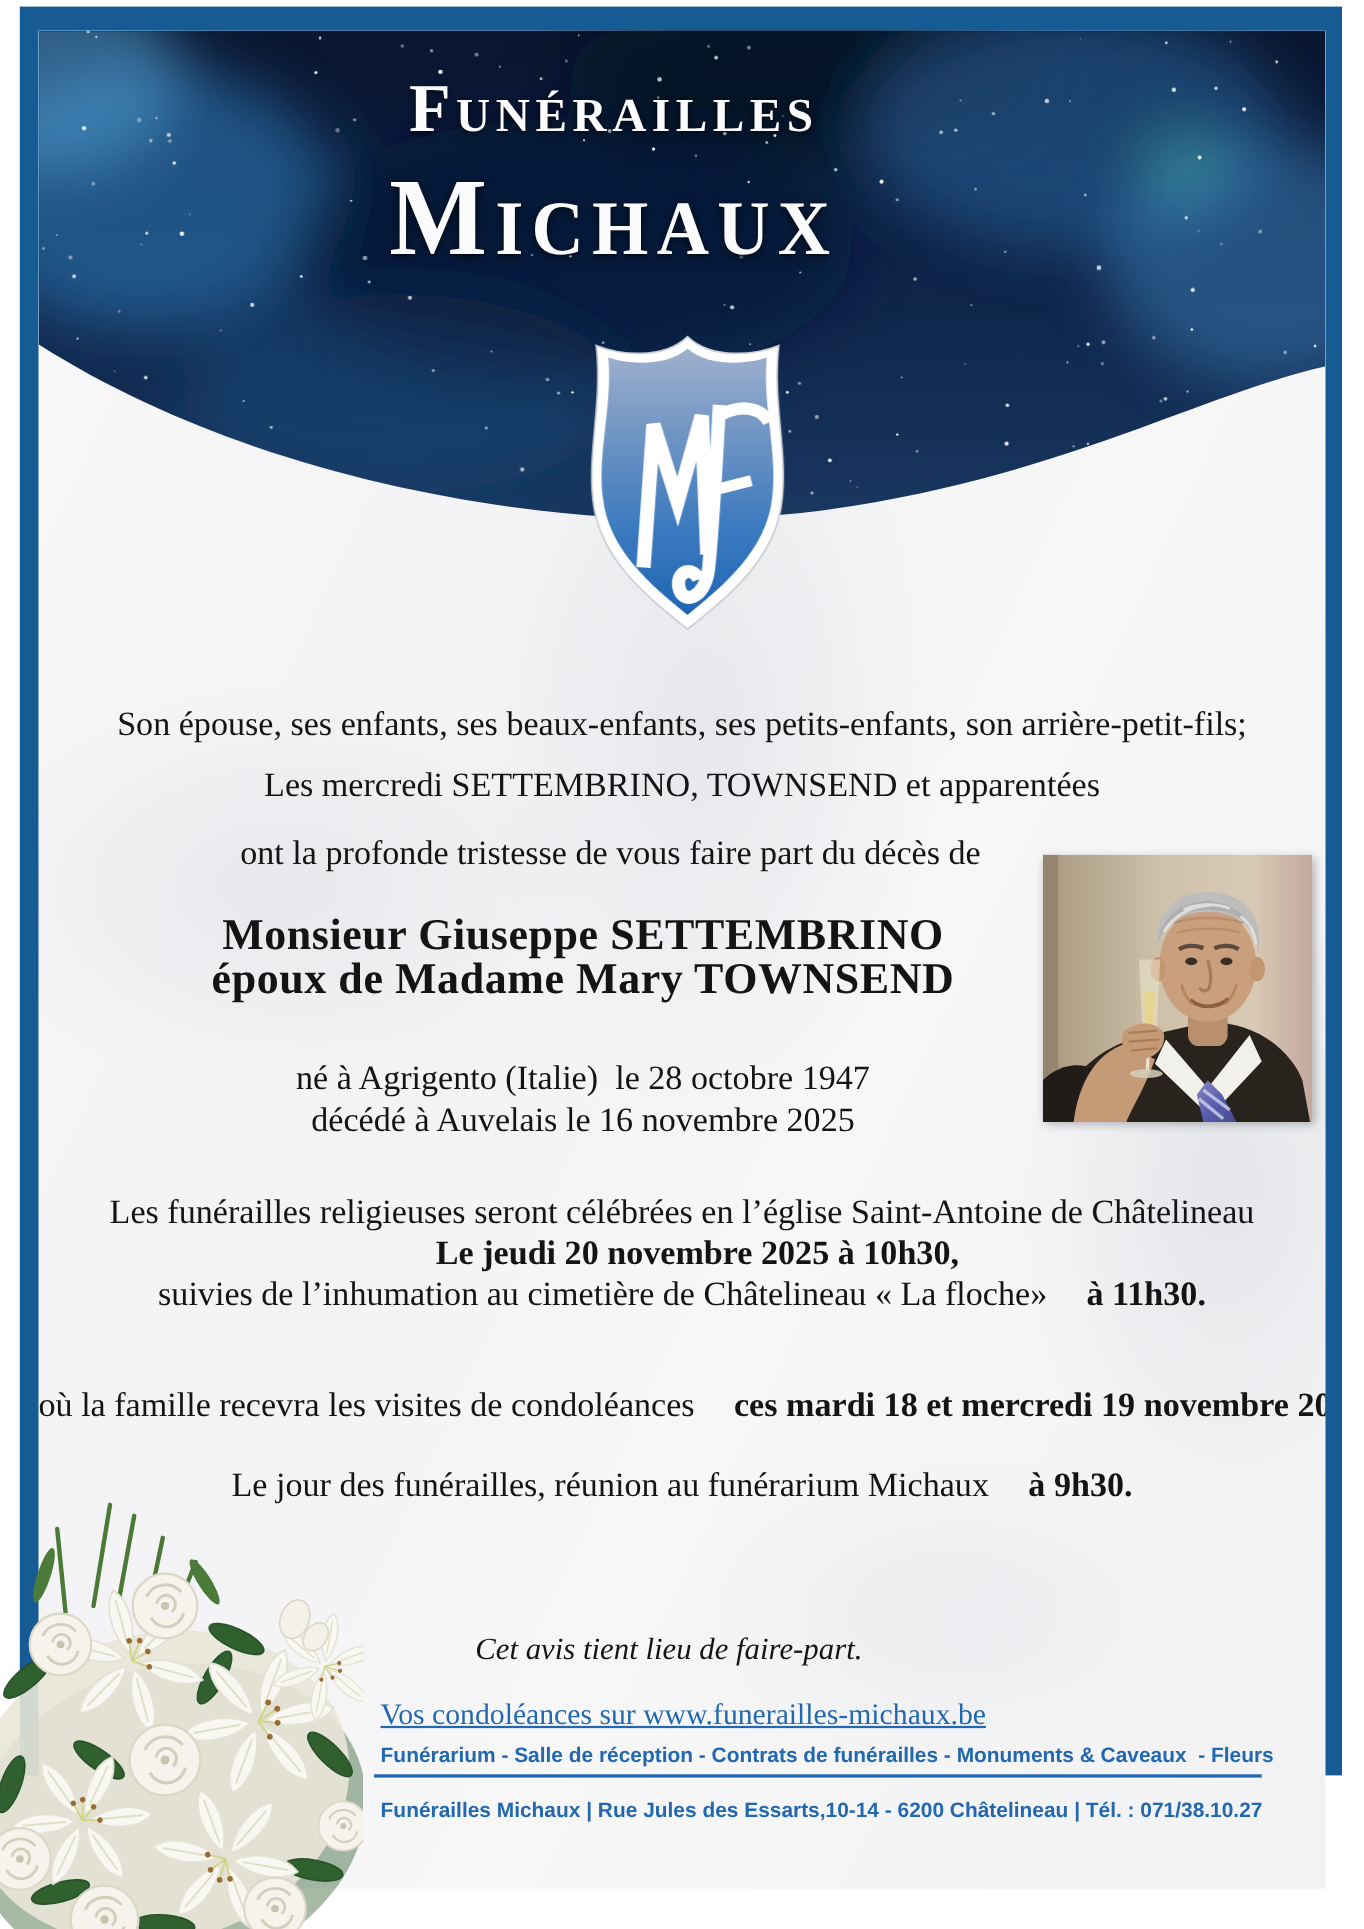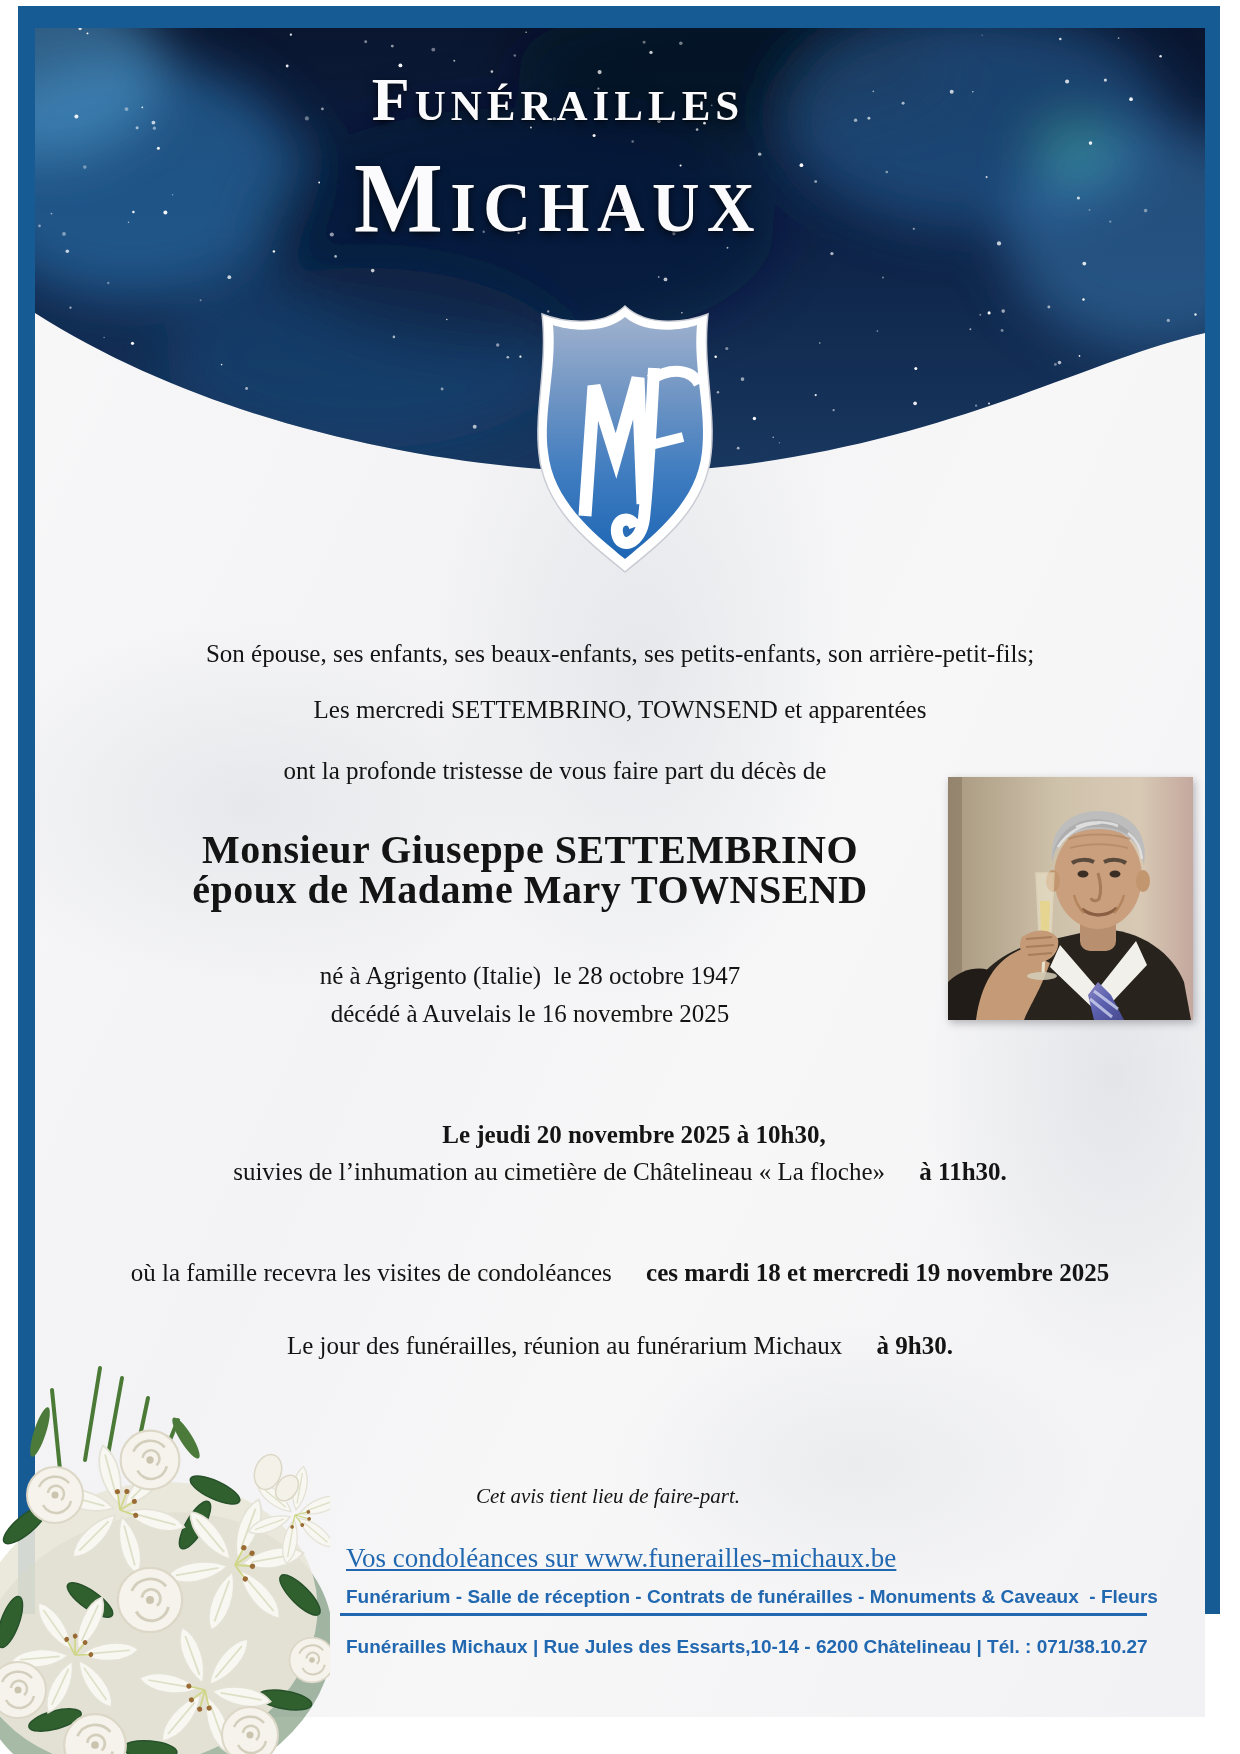--- a/index.html
+++ b/index.html
@@ -15,29 +15,29 @@
           radial-gradient(ellipse 340px 200px at 70% 85%, rgba(210,213,219,.28), rgba(210,213,219,0) 70%),
           linear-gradient(115deg,#f8f8f9 0%,#f3f3f5 40%,#f7f7f8 60%,#f2f2f4 100%);
         overflow:hidden;}
   .sky{position:absolute;left:0;top:0;width:1170px;height:470px;z-index:2;}
   .brand{position:absolute;left:0;right:0;text-align:center;color:#fbfbfd;z-index:3;
          font-variant:small-caps;font-weight:600;
          text-shadow:0 3px 10px rgba(0,0,0,.65),0 1px 2px rgba(0,0,0,.5);}
   .brand1{top:36px;font-size:62px;letter-spacing:5px;transform:translateX(-62px);}
   .brand2{top:112px;font-size:100px;letter-spacing:8px;transform:translateX(-62px) scaleX(.94);}
   .shield{position:absolute;left:495px;top:276px;width:190px;height:272px;z-index:4;}
-  .line{position:absolute;left:0;right:0;text-align:center;font-size:25px;
+  .line{position:absolute;left:0;right:0;text-align:center;font-size:31px;
         white-space:pre;z-index:5;}
   .b{font-weight:bold;padding-left:28px;}
   .big{font-size:40px;font-weight:bold;letter-spacing:.5px;}
   .off90{transform:translateX(-90px);}
   .off65{transform:translateX(-65px);}
   .off12{transform:translateX(-12px);}
   .off8{transform:translateX(-8px);}
-  .notice{font-style:italic;font-size:21px;}
+  .notice{font-style:italic;font-size:28px;}
   .photo{position:absolute;left:913px;top:749px;width:245px;height:243px;z-index:5;
          box-shadow:2px 3px 8px rgba(60,60,70,.35);}
   .blk{position:absolute;left:311px;text-align:left;z-index:6;}
   .condolink{font-size:27px;color:#2268b0;text-decoration:underline;cursor:pointer;}
   .bluesans{font-family:"Liberation Sans",sans-serif;font-weight:bold;font-size:19px;
             color:#2268b0;white-space:pre;}
   .rule{position:absolute;left:305px;top:1585px;width:807px;height:3px;background:#2268b0;z-index:6;}
   .bouquet{position:absolute;left:0;top:1360px;width:330px;height:394px;z-index:30;}
 </style>
 </head>
@@ -305,20 +305,21 @@
 
       <path d="M88,96 L106,96 L103,158 L91,158 Z" fill="#f4eed6" opacity=".5" stroke="#efe7cc" stroke-width="1.5"></path>
       <path d="M92,124 L102,124 L101,156 L93,156 Z" fill="#e6d491"></path>
       <line x1="97" y1="158" x2="95" y2="196" stroke="#e8e2cc" stroke-width="3"></line>
       <ellipse cx="94" cy="199" rx="15" ry="4" fill="#d5cfba" opacity=".85"></ellipse>
 
       <path d="M74,160 C88,150 104,152 110,162 C112,174 104,184 90,186 C76,186 68,172 74,160 Z" fill="#c49a77"></path>
       <path d="M78,162 L104,160 M78,170 L106,168 M80,178 L104,176" stroke="#a87d58" stroke-width="2" fill="none"></path>
     </svg>
 
+    <div class="line" style="top:1056px">Les funérailles religieuses seront célébrées en l’église Saint-Antoine de Châtelineau</div>
     <div class="line b" style="top:1093px">Le jeudi 20 novembre 2025 à 10h30,</div>
     <div class="line" style="top:1130px"><span>suivies de l’inhumation au cimetière de Châtelineau « La floche» </span><span class="b">à 11h30.</span></div>
 
     <div class="line" style="top:1231px"><span>où la famille recevra les visites de condoléances </span><span class="b">ces mardi 18 et mercredi 19 novembre 2025</span></div>
 
     <div class="line" style="top:1304px"><span>Le jour des funérailles, réunion au funérarium Michaux </span><span class="b">à 9h30.</span></div>
 
     <div class="line notice off12" style="top:1456px">Cet avis tient lieu de faire-part.</div>
 
     <div class="blk condolink" style="top:1515px">Vos condoléances sur www.funerailles-michaux.be</div>

